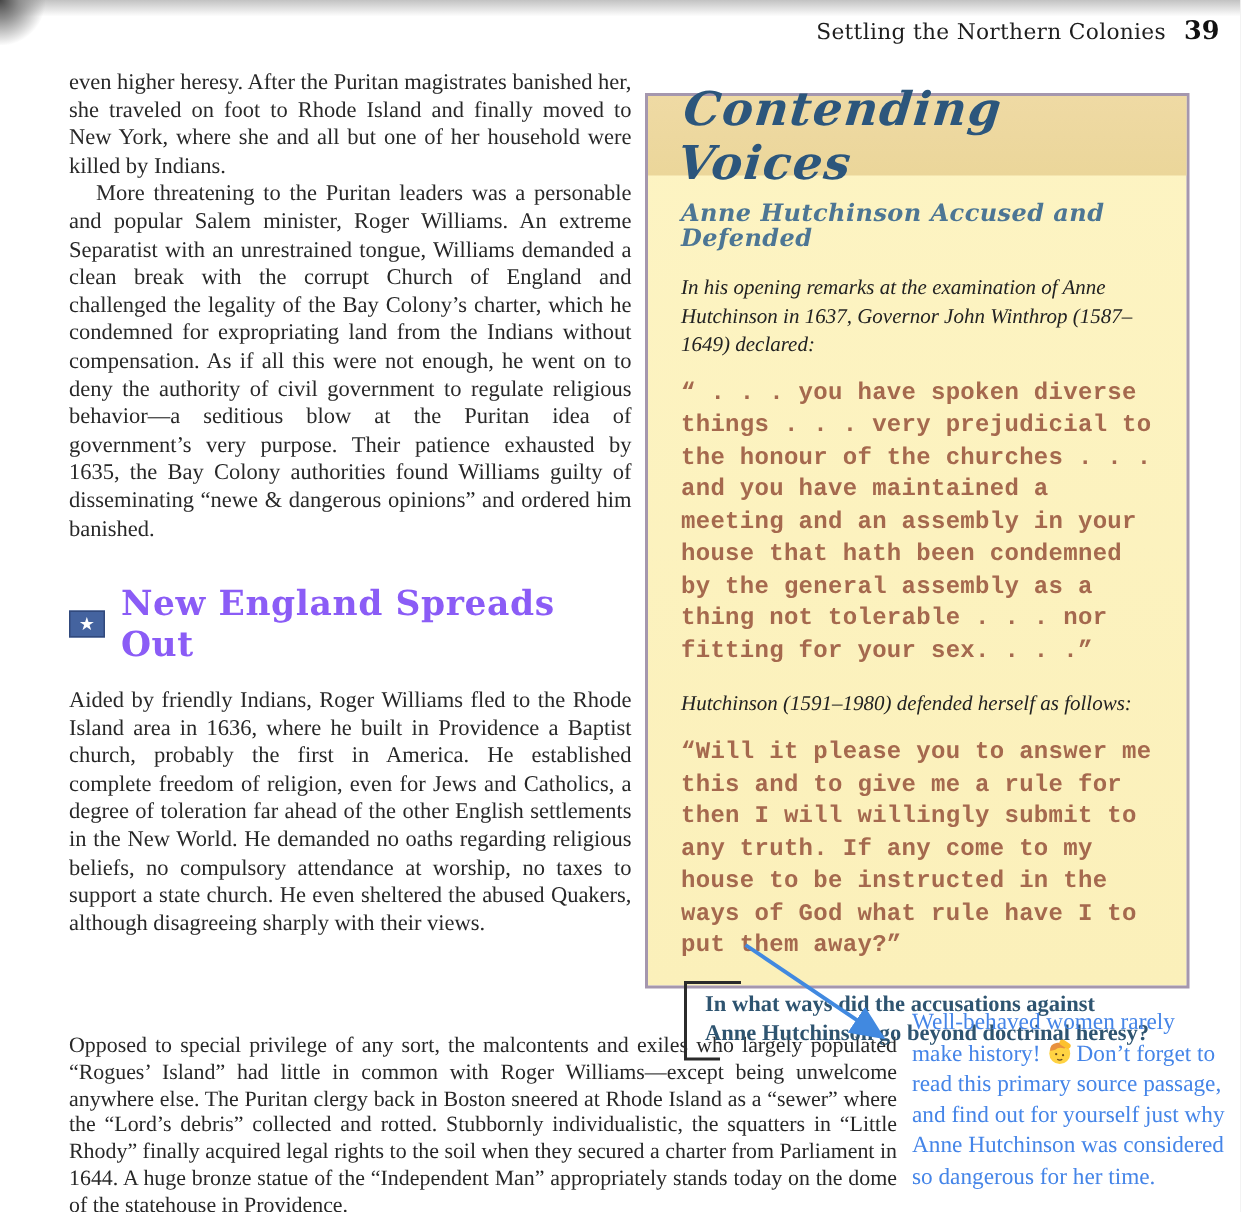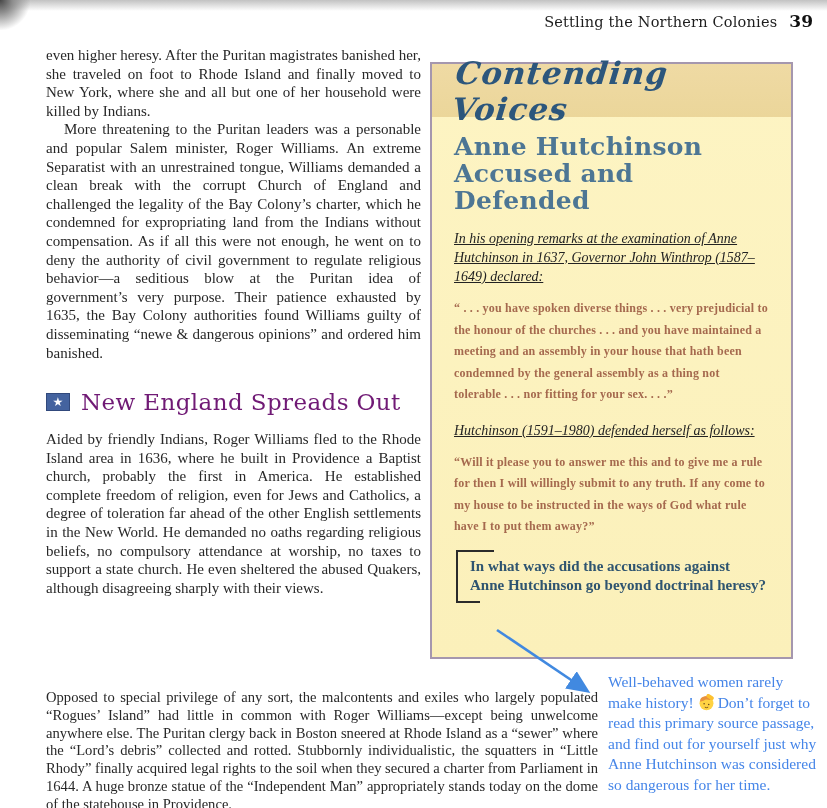--- a/index.html
+++ b/index.html
@@ -22,39 +22,39 @@
 
   .left-col { position:absolute; top:46px; left:46px; width:375px; }
   .body-text { font-size:15px; line-height:18.6px; text-align:justify; color:#282828;font-family:Liberation Serif, serif; }
   .body-text.indent { text-indent:18px; }
   .left-col .body-text + .body-text { margin-top:0px; }
 
   .section-head { display:flex; align-items:center; gap:11px; margin:27px 0 15px 0; }
   .star-box { display:inline-flex; align-items:center; justify-content:center;
     width:24px; height:18px; background:#44639f; border:1px solid #31497c;
     color:#fff; font-size:12px; line-height:1; }
-  .section-title { font-family:"DejaVu Serif", serif; font-weight:normal;
-    font-size:23px; color:#701a75; letter-spacing:.4px; }
+  .section-title { font-family:"DejaVu Serif", serif; font-weight:bold;
+    font-size:23px; color:#8b5cf6; letter-spacing:.4px; }
 
   .bottom-para { position:absolute; left:46px; top:689px; width:552px;
     font-size:14.6px; line-height:17.8px; text-align:justify; color:#282828; }
 
   
   .cv-box { position:absolute; left:430px; top:62px; width:363px; height:597px;
     background:linear-gradient(#fdf4c3, #fbf0ba); border:2px solid #a597ae; }
   .cv-banner { height:53px; background:linear-gradient(#efdaa4, #ebd69a);
     display:flex; align-items:center; padding-left:22px; }
   .cv-banner-title { font-family:"DejaVu Serif", serif; font-style:italic; font-weight:bold;
     font-size:31px; color:#2c567c; letter-spacing:1px; transform:skewX(-6deg); }
   .cv-content { padding:16px 22px 0 22px; }
-  .cv-heading { font-family:"DejaVu Serif", serif; font-weight:bold; font-size:25px;
-    line-height:1.08; color:#4d7694; letter-spacing:.3px; width:290px; }
-  .cv-intro { margin-top:15px; font-style:italic; font-size:14px; line-height:19px; color:#222;text-decoration:underline; }
-  .cv-quote { margin-top:12px; font-family:Liberation Serif, serif; font-weight:bold;
-    font-size:12px; line-height:21.5px; color:#a5694e; letter-spacing:.2px; }
+  .cv-heading { font-family:"DejaVu Serif", serif; font-weight:bold; font-size:16px;
+    line-height:1.08; color:#4d7694; letter-spacing:.3px; width:290px;font-style:italic; }
+  .cv-intro { margin-top:15px; font-style:italic; font-size:14px; line-height:19px; color:#222; }
+  .cv-quote { margin-top:12px; font-family:Liberation Mono, monospace; font-weight:bold;
+    font-size:16px; line-height:21.5px; color:#a5694e; letter-spacing:.2px; }
   .cv-question { position:relative; margin:16px 0 0 2px; padding:3px 0 3px 14px;
     font-weight:bold; font-size:15px; line-height:19.5px; color:#2e5470; width:310px; }
   .bracket { position:absolute; left:0; top:-4px; height:calc(100% + 8px); width:36px; border-left:2.5px solid #2b2b2b; }
   .bracket::before { content:""; position:absolute; top:0; left:0; width:36px; border-top:2.5px solid #2b2b2b; }
   .bracket::after { content:""; position:absolute; bottom:0; left:0; width:22px; border-bottom:2.5px solid #2b2b2b; }
 
   .annotation-arrow { position:absolute; left:478px; top:616px; width:135px; height:95px; pointer-events:none; }
 
   .annotation { position:absolute; left:608px; top:672px; width:212px;
     font-size:15.5px; line-height:20.5px; color:#4585e8; }

